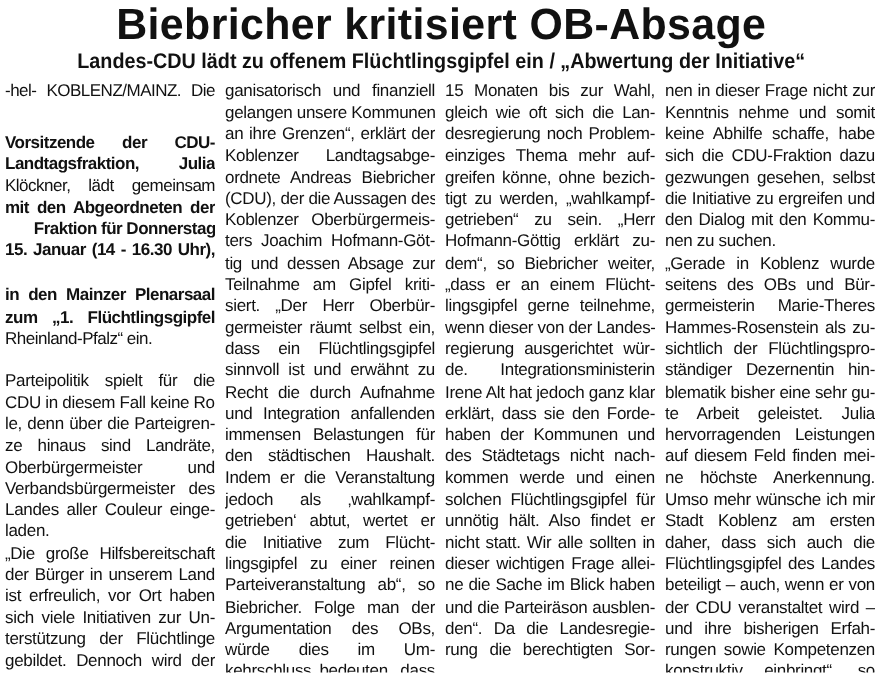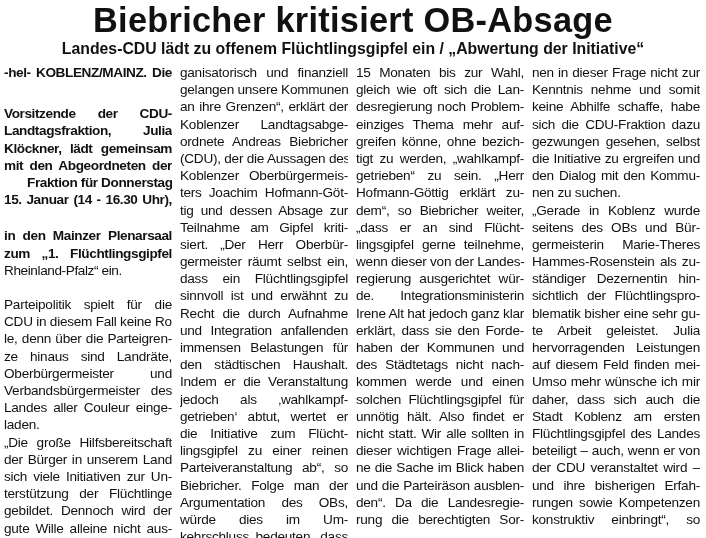--- a/index.html
+++ b/index.html
@@ -35,24 +35,24 @@
     .para { display: block; }
   </style>
 </head>
 <body>
 
 <h1 class="headline" style="margin:0;">Biebricher kritisiert OB-Absage</h1>
 <h2 class="subhead" style="margin:0;">Landes-CDU lädt zu offenem Flüchtlingsgipfel ein / „Abwertung der Initiative“</h2>
 
 <div class="column col1">
   <div class="para bold" style="font-weight:bold;">
-    <span class="line" style="font-weight:bold;letter-spacing:-0.4px;">-hel- KOBLENZ/MAINZ. Die</span>
+    <span class="line" style="font-weight:normal;letter-spacing:-0.4px;">-hel- KOBLENZ/MAINZ. Die</span>
     <span class="line" style="font-weight:bold;letter-spacing:-0.4px;margin-top:24px;">Vorsitzende der CDU-</span>
     <span class="line" style="font-weight:bold;letter-spacing:-0.4px;">Landtagsfraktion, Julia</span>
-    <span class="line" style="font-weight:bold;letter-spacing:-0.4px;">Klöckner, lädt gemeinsam</span>
+    <span class="line" style="font-weight:normal;letter-spacing:-0.4px;">Klöckner, lädt gemeinsam</span>
     <span class="line" style="font-weight:bold;letter-spacing:-0.4px;">mit den Abgeordneten der</span>
     <span class="line" style="font-weight:bold;letter-spacing:-0.4px;padding-left:23px;">Fraktion für Donnerstag,</span>
     <span class="line" style="font-weight:bold;letter-spacing:-0.4px;">15. Januar (14 - 16.30 Uhr),</span>
     <span class="line" style="font-weight:bold;letter-spacing:-0.4px;margin-top:19px;">in den Mainzer Plenarsaal</span>
     <span class="line" style="font-weight:bold;letter-spacing:-0.4px;">zum „1. Flüchtlingsgipfel</span>
     <span class="line last" style="font-weight:normal;letter-spacing:-0.4px;">Rheinland-Pfalz“ ein.</span>
   </div>
   <span class="line gap"></span>
   <div class="para">
     <span class="line">Parteipolitik spielt für die</span>
@@ -60,20 +60,21 @@
     <span class="line">le, denn über die Parteigren-</span>
     <span class="line">ze hinaus sind Landräte,</span>
     <span class="line">Oberbürgermeister und</span>
     <span class="line">Verbandsbürgermeister des</span>
     <span class="line">Landes aller Couleur einge-</span>
     <span class="line last">laden.</span>
   </div>
   <div class="para">
     <span class="line">„Die große Hilfsbereitschaft</span>
     <span class="line">der Bürger in unserem Land</span>
+    <span class="line">ist erfreulich, vor Ort haben</span>
     <span class="line">sich viele Initiativen zur Un-</span>
     <span class="line">terstützung der Flüchtlinge</span>
     <span class="line">gebildet. Dennoch wird der</span>
     <span class="line">gute Wille alleine nicht aus-</span>
     <span class="line">reichend für den Erfolg sein,</span>
     <span class="line">ob Aufnahme und Integrati-</span>
 
   </div>
 </div>
 
@@ -115,21 +116,21 @@
   <div class="para">
     <span class="line">15 Monaten bis zur Wahl,</span>
     <span class="line">gleich wie oft sich die Lan-</span>
     <span class="line">desregierung noch Problem-</span>
     <span class="line">einziges Thema mehr auf-</span>
     <span class="line">greifen könne, ohne bezich-</span>
     <span class="line">tigt zu werden, „wahlkampf-</span>
     <span class="line">getrieben“ zu sein. „Herr</span>
     <span class="line">Hofmann-Göttig erklärt zu-</span>
     <span class="line">dem“, so Biebricher weiter,</span>
-    <span class="line">„dass er an sind Flücht-</span>
+    <span class="line">„dass er an einem Flücht-</span>
     <span class="line">lingsgipfel gerne teilnehme,</span>
     <span class="line">wenn dieser von der Landes-</span>
     <span class="line">regierung ausgerichtet wür-</span>
     <span class="line">de. Integrationsministerin</span>
     <span class="line">Irene Alt hat jedoch ganz klar</span>
     <span class="line">erklärt, dass sie den Forde-</span>
     <span class="line">haben der Kommunen und</span>
     <span class="line">des Städtetags nicht nach-</span>
     <span class="line">kommen werde und einen</span>
     <span class="line">solchen Flüchtlingsgipfel für</span>
@@ -153,29 +154,30 @@
     <span class="line">gezwungen gesehen, selbst</span>
     <span class="line">die Initiative zu ergreifen und</span>
     <span class="line">den Dialog mit den Kommu-</span>
     <span class="line last">nen zu suchen.</span>
   </div>
   <div class="para">
     <span class="line">„Gerade in Koblenz wurde</span>
     <span class="line">seitens des OBs und Bür-</span>
     <span class="line">germeisterin Marie-Theres</span>
     <span class="line">Hammes-Rosenstein als zu-</span>
+    <span class="line">sichtlich der Flüchtlingspro-</span>
     <span class="line">ständiger Dezernentin hin-</span>
-    <span class="line">sichtlich der Flüchtlingspro-</span>
     <span class="line">blematik bisher eine sehr gu-</span>
     <span class="line">te Arbeit geleistet. Julia</span>
     <span class="line">hervorragenden Leistungen</span>
     <span class="line">auf diesem Feld finden mei-</span>
+    <span class="line">ne höchste Anerkennung.</span>
     <span class="line">Umso mehr wünsche ich mir</span>
+    <span class="line">Stadt Koblenz am ersten</span>
     <span class="line">daher, dass sich auch die</span>
-    <span class="line">Stadt Koblenz am ersten</span>
     <span class="line">Flüchtlingsgipfel des Landes</span>
     <span class="line">beteiligt – auch, wenn er von</span>
     <span class="line">der CDU veranstaltet wird –</span>
     <span class="line">und ihre bisherigen Erfah-</span>
     <span class="line">rungen sowie Kompetenzen</span>
     <span class="line">konstruktiv einbringt“, so</span>
 
   </div>
 </div>
 

